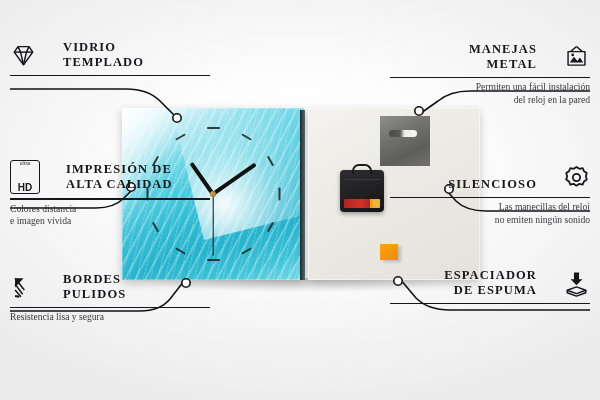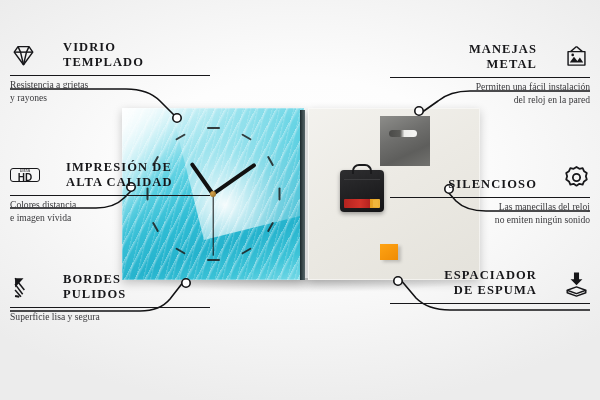--- a/index.html
+++ b/index.html
@@ -77,22 +77,22 @@
   .c-left  { left:10px;  text-align:left; }
   .c-right { right:10px; text-align:right; }
   .c-head { display:flex; align-items:center; gap:26px; }
   .c-left .c-head { justify-content:flex-start; }
   .c-right .c-head { justify-content:flex-end; flex-direction:row; }
   .c-title { font-size:12.5px; font-weight:700; letter-spacing:1.1px; line-height:1.22; color:#17171a; text-transform:uppercase; }
   .c-rule { height:1.5px; background:#17171a; margin:4px 0 3px; }
   .c-desc { font-size:9.6px; line-height:1.34; color:#3a3a3d; }
   .ico { width:27px; height:27px; flex:0 0 27px; display:block; }
   .ico svg { display:block; width:27px; height:27px; }
-  .hdbox { width:30px; height:14px; flex:0 0 30px; border:1.6px solid #17171a; border-radius:3px;
-           display:flex; flex-direction:column; align-items:center; justify-content:center; line-height:1; }
+  .hdbox { width:30px; height:34px; flex:0 0 30px; border:1.6px solid #17171a; border-radius:3px;
+           display:flex; flex-direction:column; align-items:center; justify-content:space-between; line-height:1; }
   .hd-s { font-size:5px; letter-spacing:.2px; color:#17171a; font-family:"Liberation Sans",sans-serif; }
   .hd-b { font-size:10px; font-weight:700; color:#17171a; font-family:"Liberation Sans",sans-serif; }
   #lines { position:absolute; inset:0; width:600px; height:400px; pointer-events:none; }
 </style>
 </head>
 <body>
 
 <div id="stage">
 
   <div id="prod-shadow"></div>
@@ -168,23 +168,20 @@
               <path d="M9.5 5.5 L12.5 12 L16 27"></path>
               <path d="M22.5 5.5 L19.5 12 L16 27"></path>
         </g>
           </svg>
       </span>
       <span class="c-title">
         <span>VIDRIO</span><br><span>TEMPLADO</span>
       </span>
     </div>
     <div class="c-rule"></div>
-    <div class="c-desc">
-      <span>Resistencia a grietas</span><br><span>y rayones</span>
-    </div>
   </div>
 
   <div class="callout c-left" style="top:160px">
     <div class="c-head">
       <span class="hdbox">
         <span class="hd-s">ultra</span>
         <span class="hd-b">HD</span>
       </span>
       <span class="c-title">
         <span>IMPRESIÓN DE</span><br><span>ALTA CALIDAD</span>
@@ -208,21 +205,21 @@
           <path d="M6 26 L11 27" stroke-width="2.4"></path>
         </g>
           </svg>
       </span>
       <span class="c-title">
         <span>BORDES</span><br><span>PULIDOS</span>
       </span>
     </div>
     <div class="c-rule"></div>
     <div class="c-desc">
-      <span>Superficie lisa y segura</span>
+      <span>Resistencia lisa y segura</span>
     </div>
   </div>
 
   <div class="callout c-right" style="top:42px">
     <div class="c-head">
       <span class="c-title">
         <span>MANEJAS</span><br><span>METAL</span>
       </span>
       <span class="ico">
         <svg viewBox="0 0 32 32">

